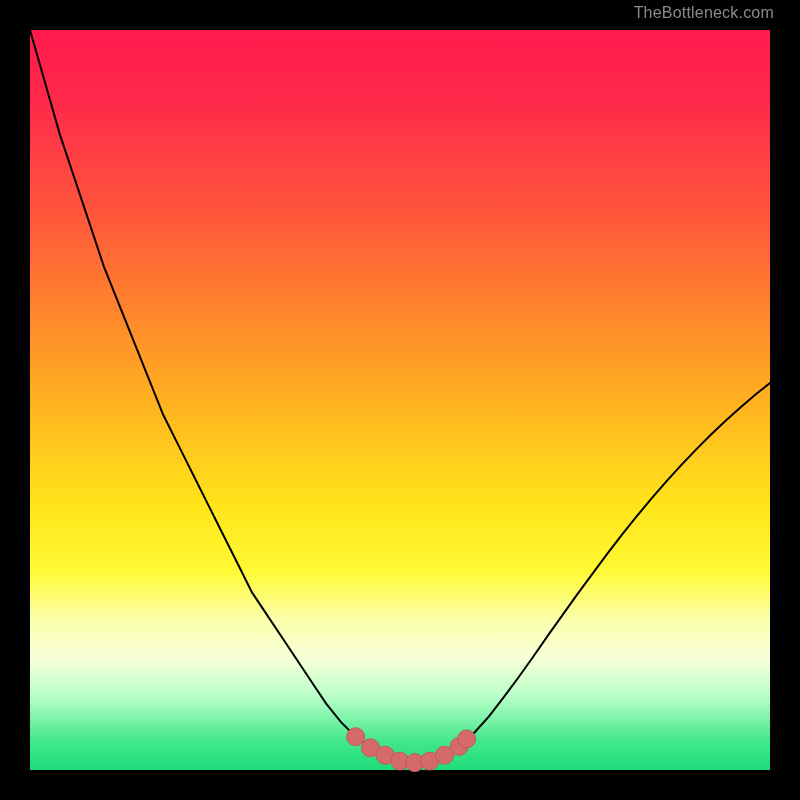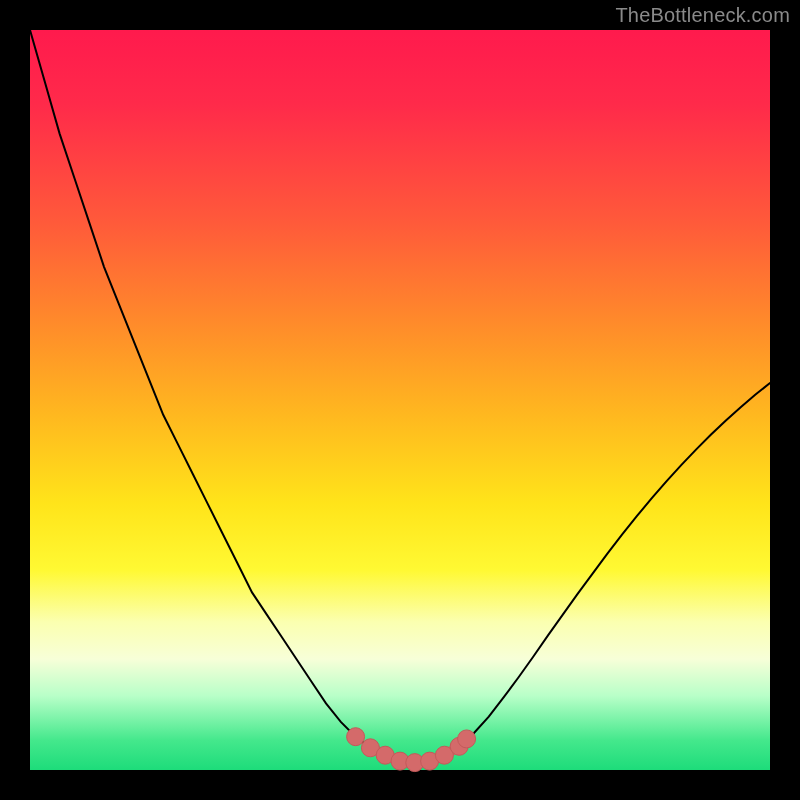--- a/index.html
+++ b/index.html
@@ -38,23 +38,23 @@
       #fbffb0 80%,
       #f7ffd8 85%,
       #b8ffc8 90%,
       #44e88c 96%,
       #1ddc7a 100%
     );
   }
   .watermark {
     position: absolute;
     top: 4px;
-    right: 10px;
+    right: 26px;
     color: #8a8a8a;
-    font-size: 20px;
+    font-size: 16px;
     letter-spacing: 0.2px;
     user-select: none;
   }
   svg.curve {
     position: absolute;
     left: 0;
     top: 0;
     width: 740px;
     height: 740px;
     overflow: visible;

